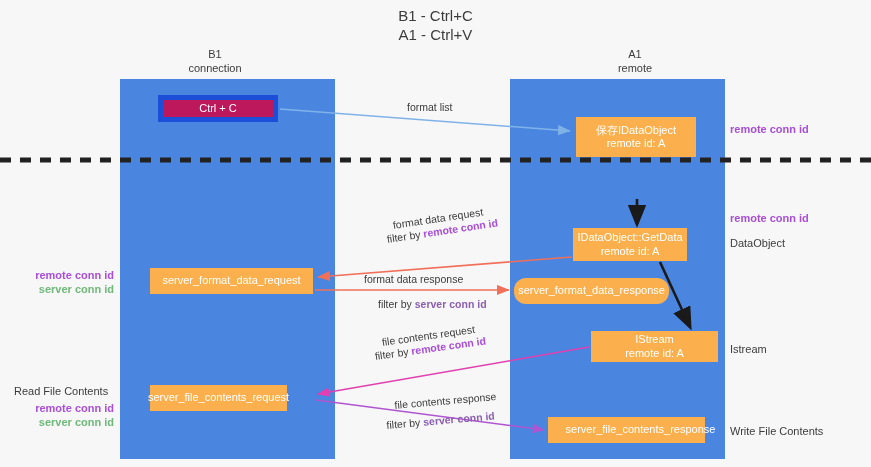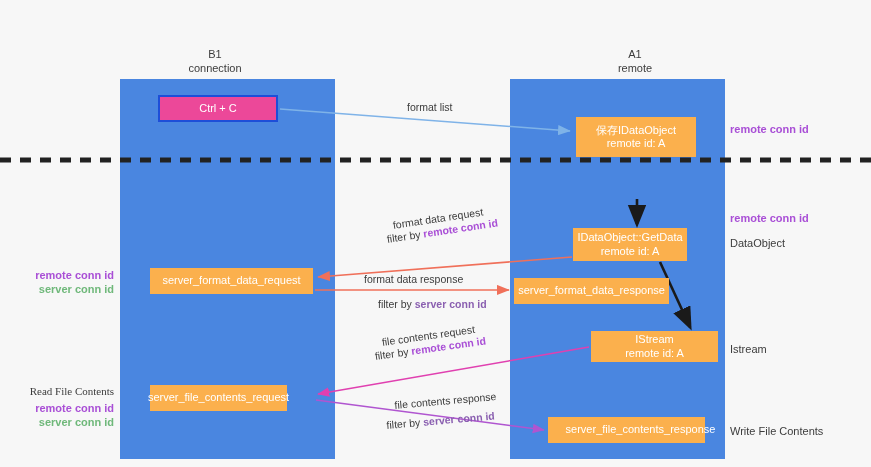--- a/index.html
+++ b/index.html
@@ -31,46 +31,46 @@
   #lane-b1{left:120px;top:79px;width:215px;height:380px;}
   #lane-a1{left:510px;top:79px;width:215px;height:380px;}
 
   
   .box{
     box-sizing:border-box;
     display:flex;flex-direction:column;align-items:center;justify-content:center;
     color:#ffffff;font-size:11px;line-height:13.5px;text-align:center;
     padding:2px 6px;
   }
-  .box.green{background:#ec4899;border:2px solid #1d4ed8;}
+  .box.green{background:#be185d;border:5px solid #1d4ed8;}
   .box.orange{background:#fbb04d;}
 
   #box-ctrlc{left:158px;top:95px;width:120px;height:27px;}
   #box-ctrlv{left:578px;top:172px;width:118px;height:26px;}
   #box-savedataobject{left:576px;top:117px;width:120px;height:40px;}
   #box-getdata{left:573px;top:228px;width:114px;height:33px;}
   #box-sfdreq{left:150px;top:268px;width:163px;height:26px;}
-  #box-sfdresp{left:514px;top:278px;width:155px;height:26px;}
+  #box-sfdresp{left:514px;top:278px;width:155px;height:26px;border-radius:12px;}
   #box-istream{left:591px;top:331px;width:127px;height:31px;}
   #box-sfcreq{left:150px;top:385px;width:137px;height:26px;}
   #box-sfcresp{left:548px;top:417px;width:157px;height:26px;padding-left:34px;}
 
   
   .anno{font-size:11px;line-height:14px;}
   .anno .purple{color:#a94fd6;font-weight:bold;}
   .anno .green{color:#6fb87a;font-weight:bold;}
   .anno .plain{color:#3c3c3c;}
   #anno-right-1{left:730px;top:122px;}
   #anno-right-2{left:730px;top:211px;}
   #anno-right-3{left:730px;top:236px;}
   #anno-right-4{left:730px;top:342px;}
   #anno-right-5{left:730px;top:424px;}
   #anno-left-1{left:22px;top:268px;text-align:right;width:92px;}
   #anno-left-2{left:22px;top:384px;text-align:right;width:92px;}
-  #anno-left-3{left:14px;top:401px;text-align:right;width:100px;font-family:Liberation Serif, serif;}
+  #anno-left-3{left:14px;top:401px;width:100px;}
 
   
   .elabel{font-size:10.5px;line-height:13px;color:#3c3c3c;white-space:nowrap;}
   .elabel b{font-weight:bold;}
   .elabel .p{color:#a94fd6;}
   .elabel .g{color:#8a5fb0;}
   #lab-formatlist{left:397px;top:101px;padding-left:10px;}
   #lab-fdreq-1{left:392px;top:219px;transform:rotate(-8.5deg);transform-origin:left top;}
   #lab-fdreq-2{left:386px;top:233px;transform:rotate(-8.5deg);transform-origin:left top;}
   #lab-fdresp-1{left:364px;top:273px;}
@@ -83,20 +83,24 @@
   svg.overlay{position:absolute;left:0;top:0;width:871px;height:467px;pointer-events:none;}
 </style>
 </head>
 <body>
 
 <div id="stage">
 
   <div class="abs lane" id="lane-b1"></div>
   <div class="abs lane" id="lane-a1"></div>
 
+  <div class="abs title">
+    <div>B1 - Ctrl+C</div>
+    <div>A1 - Ctrl+V</div>
+  </div>
 
   <div class="abs colhead" id="col-b1">
     <div>B1</div>
     <div>connection</div>
   </div>
   <div class="abs colhead" id="col-a1">
     <div>A1</div>
     <div>remote</div>
   </div>
 

